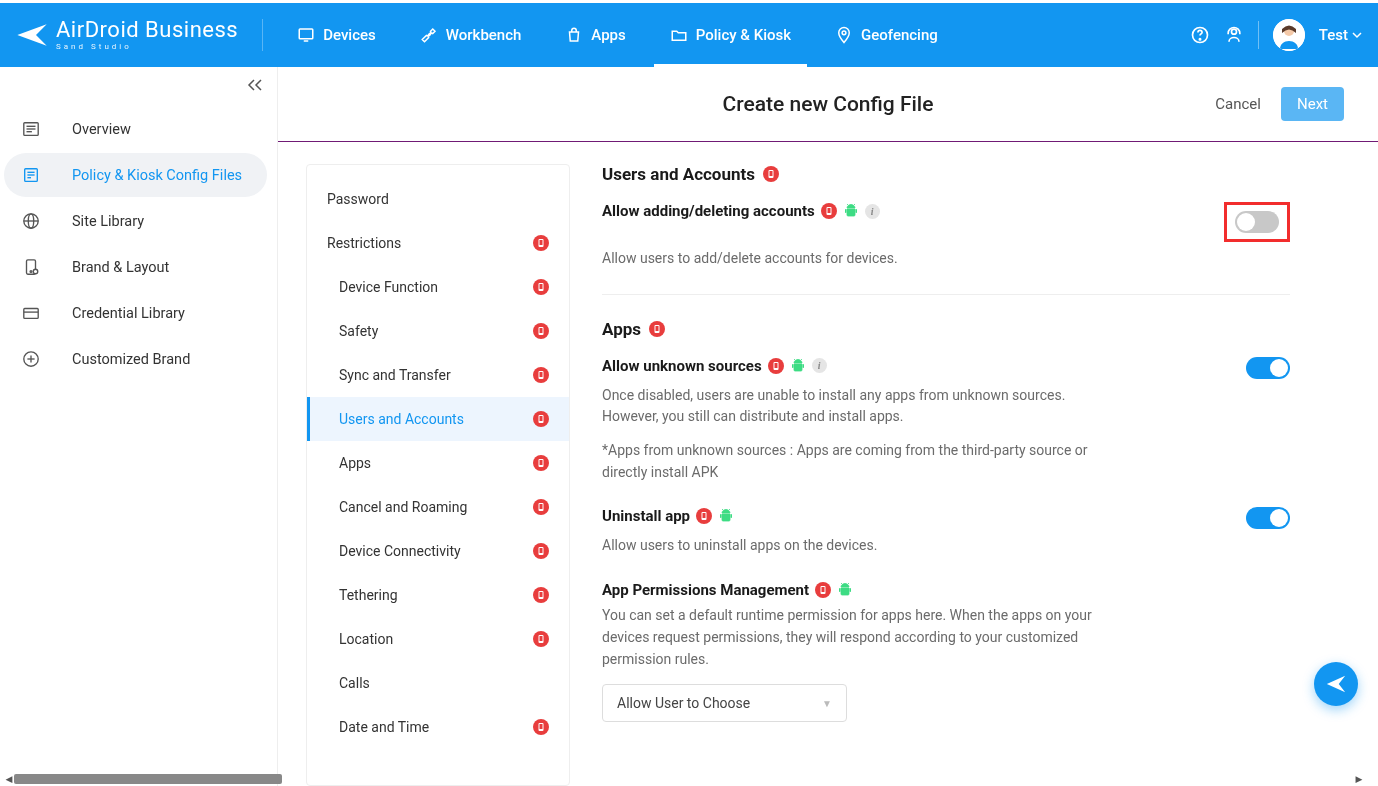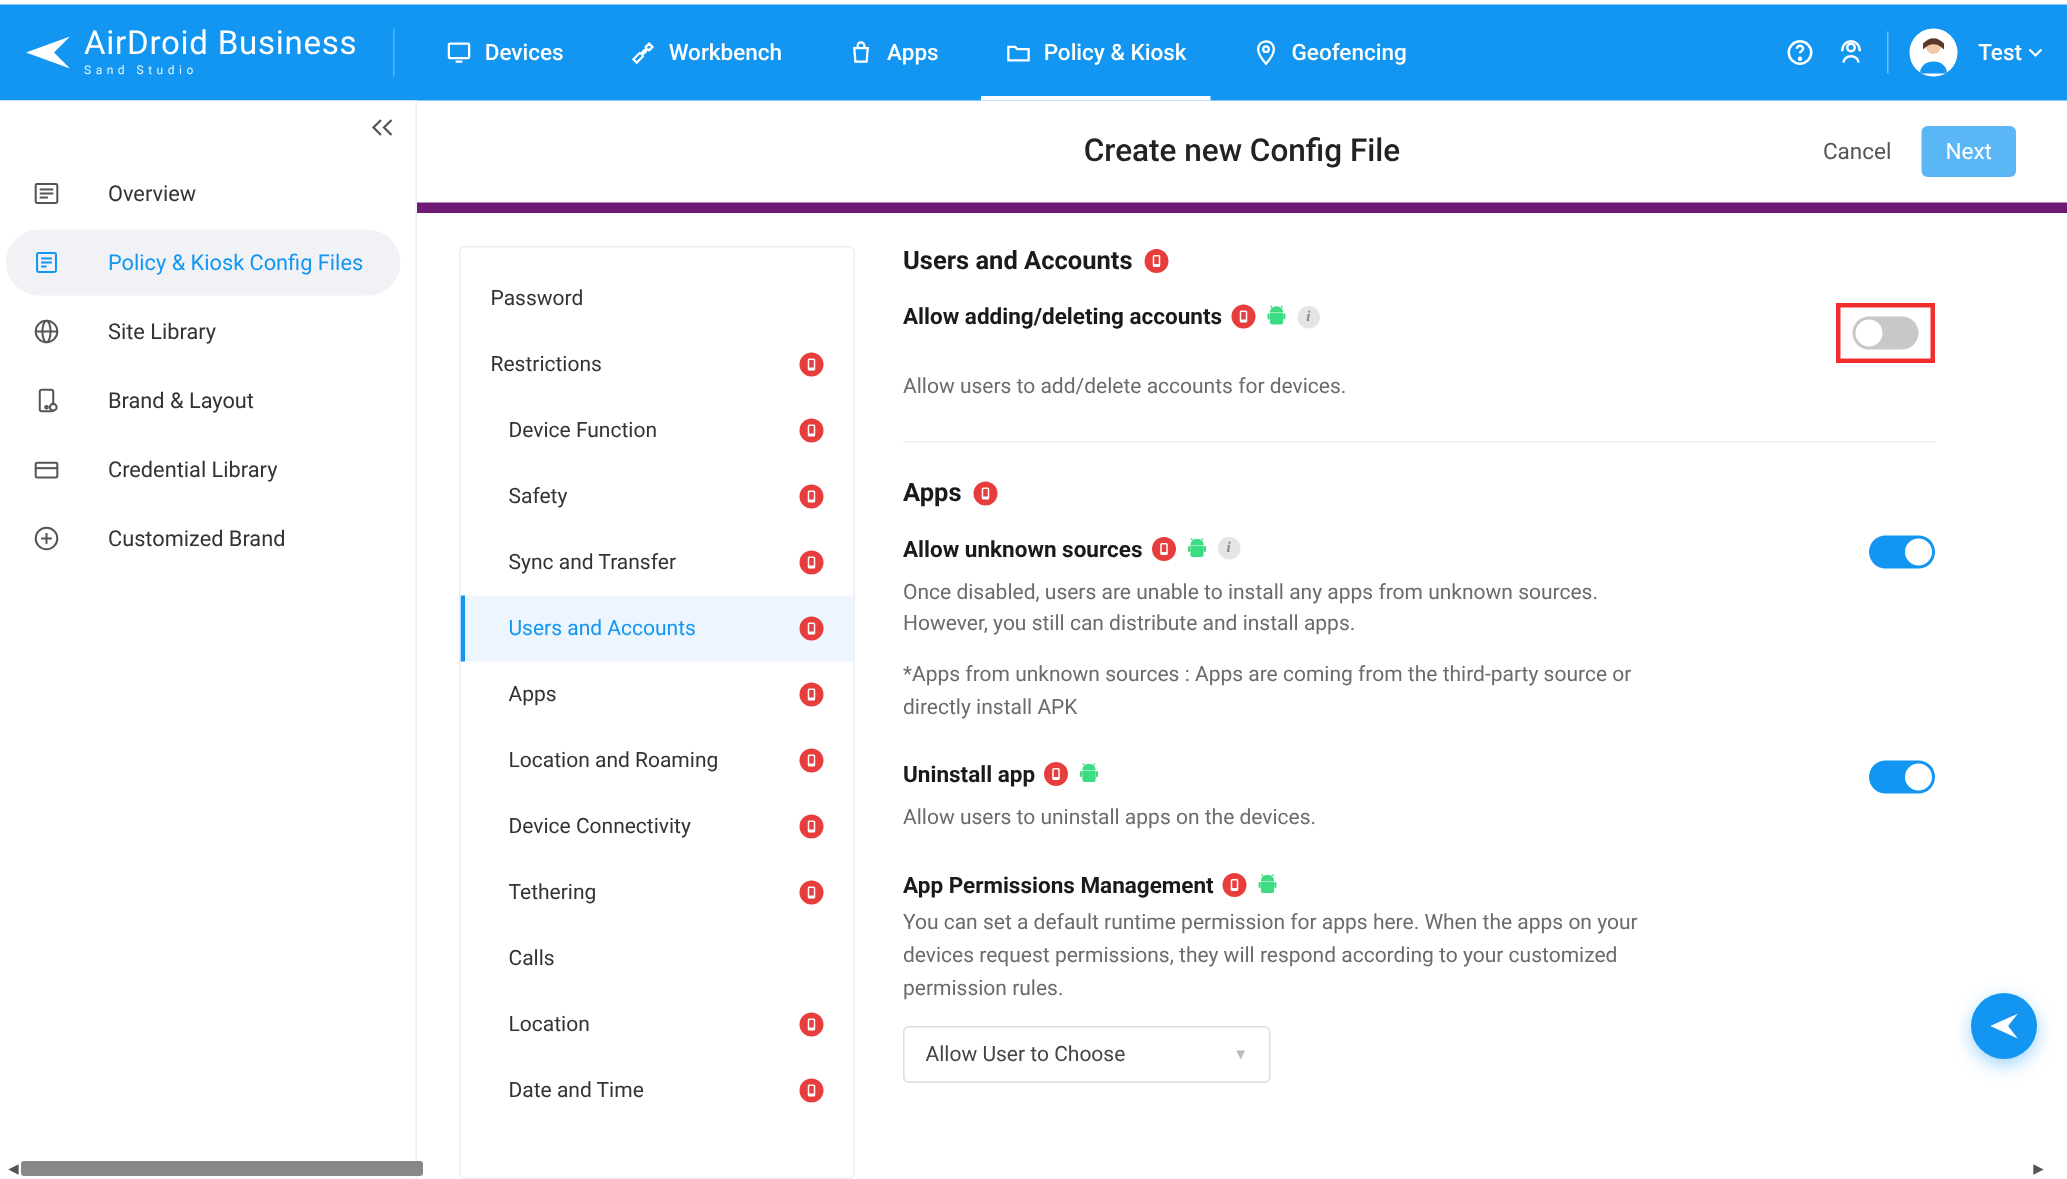--- a/index.html
+++ b/index.html
@@ -27,21 +27,21 @@
     .main-layout { display: flex; height: calc(100% - 67px); }
     
     .left-sidebar { width: 278px; border-right: 1px solid #eee; padding-top: 10px; position: relative; background: #fff; }
     .collapse-btn { position: absolute; top: 10px; right: 14px; cursor: pointer; color: #666; }
     .side-list { margin-top: 30px; }
     .side-item { display: flex; align-items: center; padding: 13px 18px; margin: 2px 10px 2px 4px; border-radius: 24px; cursor: pointer; font-size: 14.5px; color: #333; gap: 32px; }
     .side-item.active { background: #F0F2F5; color: #1296F1; }
     .side-item .side-icon { width: 18px; height: 18px; flex-shrink: 0; }
     
     .content-area { flex: 1; display: flex; flex-direction: column; overflow: hidden; }
-    .content-header { height: 75px; display: flex; align-items: center; justify-content: center; border-bottom: 7px solid #701a75; position: relative; }
+    .content-header { height: 75px; display: flex; align-items: center; justify-content: center; border-bottom: 1px solid #701a75; position: relative; }
     .content-title { font-size: 21px; font-weight: 500; color: #222; }
     .header-actions { position: absolute; right: 34px; display: flex; align-items: center; gap: 20px; }
     .btn-cancel { color: #555; font-size: 15px; cursor: pointer; background: none; border: none; }
     .btn-next { background: #5AB6F4; color: white; border: none; padding: 8px 16px; border-radius: 4px; font-size: 15px; cursor: pointer; }
     
     .content-body { flex: 1; display: flex; overflow: hidden; padding: 22px 28px 0 28px; gap: 32px; }
     
     .category-panel { width: 264px; border: 1px solid #eee; border-radius: 4px; padding: 12px 0; overflow-y: auto; }
     .cat-item { display: flex; align-items: center; justify-content: space-between; padding: 14px 20px; cursor: pointer; font-size: 14px; color: #333; position: relative; }
     .cat-item.sub { padding-left: 32px; }
@@ -288,21 +288,21 @@
           <div class="cat-item sub">
             <span>Apps</span>
             <span class="badge-red">
               <svg viewBox="0 0 10 10">
                 <rect x="2.5" y="1" width="5" height="8" rx="1" fill="white"></rect>
                 <rect x="3.5" y="2" width="3" height="5" fill="#E83D3D"></rect>
               </svg>
             </span>
           </div>
           <div class="cat-item sub">
-            <span>Location and Roaming</span>
+            <span>Cancel and Roaming</span>
             <span class="badge-red">
               <svg viewBox="0 0 10 10">
                 <rect x="2.5" y="1" width="5" height="8" rx="1" fill="white"></rect>
                 <rect x="3.5" y="2" width="3" height="5" fill="#E83D3D"></rect>
               </svg>
             </span>
           </div>
           <div class="cat-item sub">
             <span>Device Connectivity</span>
             <span class="badge-red">
@@ -315,30 +315,30 @@
           <div class="cat-item sub">
             <span>Tethering</span>
             <span class="badge-red">
               <svg viewBox="0 0 10 10">
                 <rect x="2.5" y="1" width="5" height="8" rx="1" fill="white"></rect>
                 <rect x="3.5" y="2" width="3" height="5" fill="#E83D3D"></rect>
               </svg>
             </span>
           </div>
           <div class="cat-item sub">
+            <span>Location</span>
+            <span class="badge-red">
+              <svg viewBox="0 0 10 10">
+                <rect x="2.5" y="1" width="5" height="8" rx="1" fill="white"></rect>
+                <rect x="3.5" y="2" width="3" height="5" fill="#E83D3D"></rect>
+              </svg>
+            </span>
+          </div>
+          <div class="cat-item sub">
             <span>Calls</span>
-          </div>
-          <div class="cat-item sub">
-            <span>Location</span>
-            <span class="badge-red">
-              <svg viewBox="0 0 10 10">
-                <rect x="2.5" y="1" width="5" height="8" rx="1" fill="white"></rect>
-                <rect x="3.5" y="2" width="3" height="5" fill="#E83D3D"></rect>
-              </svg>
-            </span>
           </div>
           <div class="cat-item sub">
             <span>Date and Time</span>
             <span class="badge-red">
               <svg viewBox="0 0 10 10">
                 <rect x="2.5" y="1" width="5" height="8" rx="1" fill="white"></rect>
                 <rect x="3.5" y="2" width="3" height="5" fill="#E83D3D"></rect>
               </svg>
             </span>
           </div>

